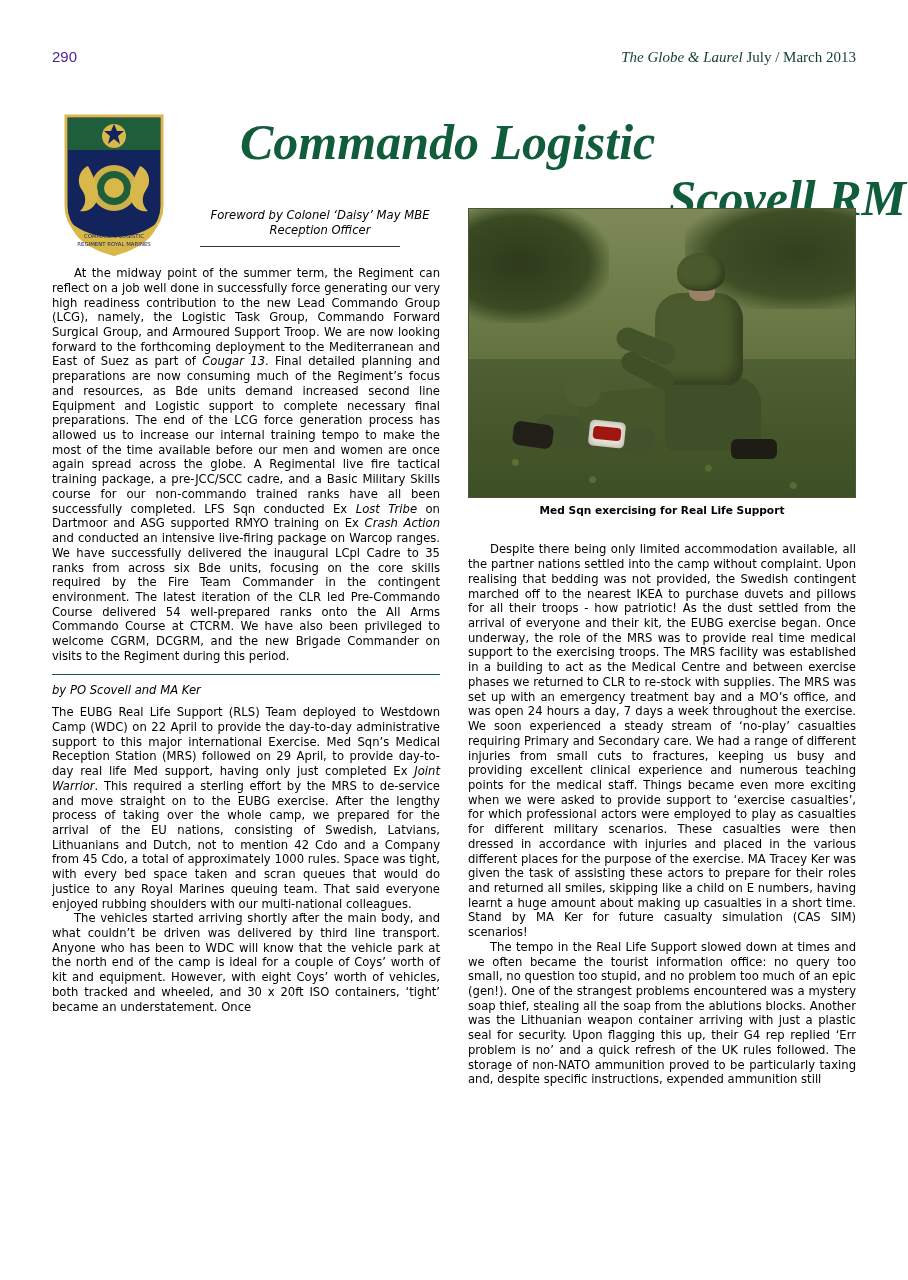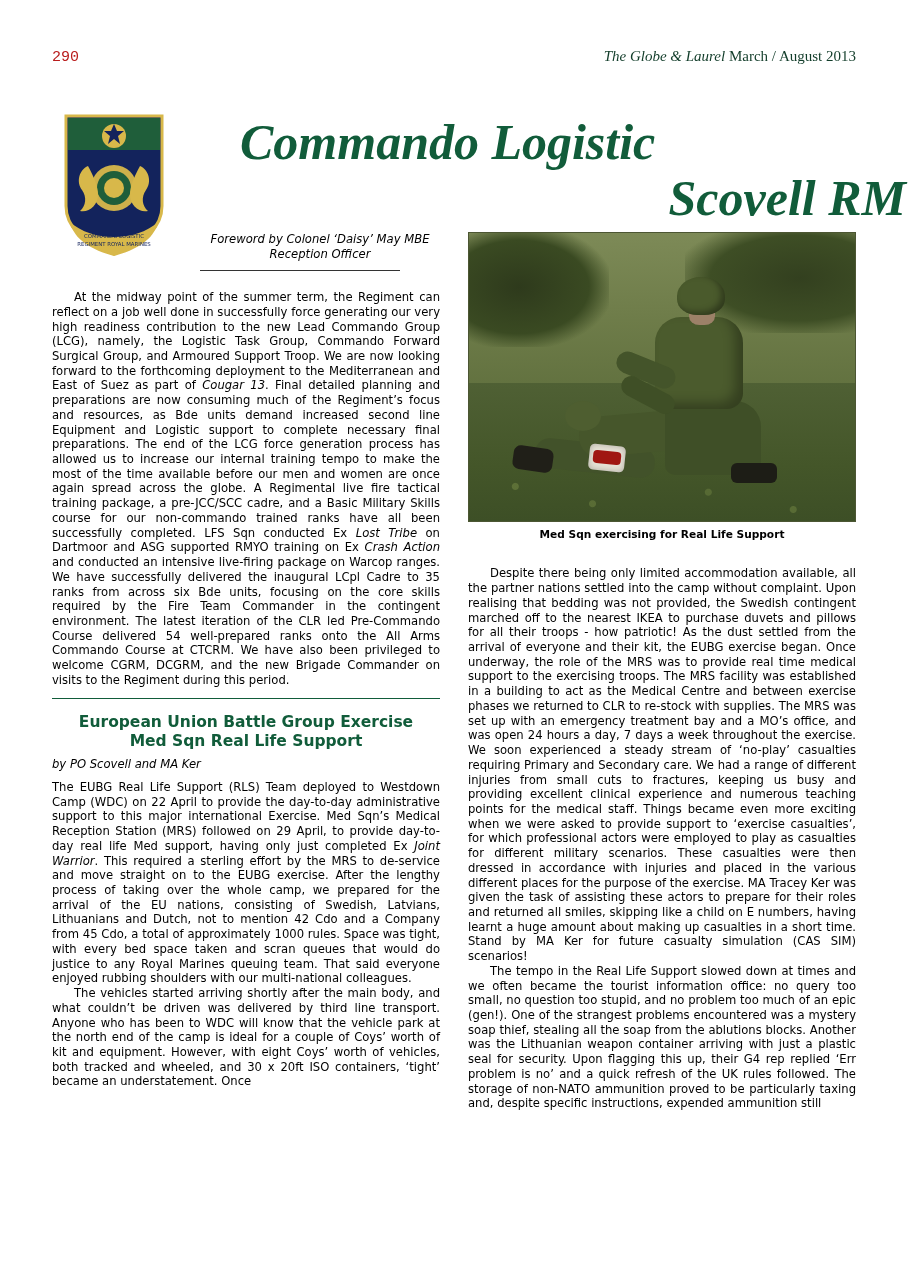--- a/index.html
+++ b/index.html
@@ -23,21 +23,21 @@
   
   .runhead {
     display: flex;
     justify-content: space-between;
     align-items: baseline;
     font-family: "Liberation Serif", serif;
     font-size: 15px;
     color: #123d2a;
     margin-bottom: 6px;
   }
-  .runhead .folio { font-family: Liberation Mono, monospace; color:#b91c1c; }
+  .runhead .folio { font-family: Liberation Sans, sans-serif; color:#4c1d95; }
   .runhead .masthead { font-style: normal; }
   .runhead .masthead i { font-style: italic; margin-top: 32px; }
 
   
   .titleblock {
     position: relative;
     height: 152px;
   }
   .crest {
     position: absolute;
@@ -57,21 +57,21 @@
     color: #115c3a;
     letter-spacing: 0px;
   }
   .bigtitle .l1 { display: block; text-align: left; padding-left: 48px;}
   .bigtitle .l2 { display: block; text-align: right; }
 
   
   .cols {
     position: absolute;
     left: 52px;
-    top: 232px;
+    top: 208px;
     width: 804px;
     height: 1010px;
   }
   .col {
     position: absolute;
     top: 0;
     width: 388px;
     font-family: "DejaVu Sans", sans-serif;
     font-size: 11.6px;
     line-height: 1.27;
@@ -223,21 +223,21 @@
 </style>
 </head>
 <body>
 
 <div class="page">
 
   <div class="runhead">
     <span class="folio">290</span>
     <span class="masthead">
       <i>The Globe &amp; Laurel</i>
-      <span>March / August 2013</span>
+      <span>July / March 2013</span>
     </span>
   </div>
 
   <div class="titleblock">
 
     <div class="crest">
       <svg class="crest-svg" viewBox="0 0 112 148" xmlns="http://www.w3.org/2000/svg">
         <path d="M8 6 H104 V96 C104 122 78 136 56 144 C34 136 8 122 8 96 Z" fill="#13235c" stroke="#d8b84a" stroke-width="3"></path>
         <path d="M10 8 H56 V40 H10 Z" fill="#1f5e3a"></path>
         <path d="M56 8 H102 V40 H56 Z" fill="#1f5e3a"></path>
@@ -266,24 +266,20 @@
 
       <div class="foreword">
         <div>Foreword by Colonel ‘Daisy’ May MBE</div>
         <div>Reception Officer</div>
       </div>
       <div class="fw-rule"></div>
 
       <p class="ind body-left-first"><span>At the midway point of the summer term, the Regiment can reflect on a job well done in successfully force generating our very high readiness contribution to the new Lead Commando Group (LCG), namely, the Logistic Task Group, Commando Forward Surgical Group, and Armoured Support Troop. We are now looking forward to the forthcoming deployment to the Mediterranean and East of Suez as part of </span><span class="it">Cougar 13</span><span>. Final detailed planning and preparations are now consuming much of the Regiment’s focus and resources, as Bde units demand increased second line Equipment and Logistic support to complete necessary final preparations. The end of the LCG force generation process has allowed us to increase our internal training tempo to make the most of the time available before our men and women are once again spread across the globe. A Regimental live fire tactical training package, a pre-JCC/SCC cadre, and a Basic Military Skills course for our non-commando trained ranks have all been successfully completed. LFS Sqn conducted Ex </span><span class="it">Lost Tribe</span><span> on Dartmoor and ASG supported RMYO training on Ex </span><span class="it">Crash Action</span><span> and conducted an intensive live-firing package on Warcop ranges. We have successfully delivered the inaugural LCpl Cadre to 35 ranks from across six Bde units, focusing on the core skills required by the Fire Team Commander in the contingent environment. The latest iteration of the CLR led Pre-Commando Course delivered 54 well-prepared ranks onto the All Arms Commando Course at CTCRM. We have also been privileged to welcome CGRM, DCGRM, and the new Brigade Commander on visits to the Regiment during this period.</span></p>
 
       <div class="sect-rule-top"></div>
-      <div class="sect">
-        <div>European Union Battle Group Exercise</div>
-        <div>Med Sqn Real Life Support</div>
-      </div>
       <div class="byline">by PO Scovell and MA Ker</div>
 
       <p><span>The EUBG Real Life Support (RLS) Team deployed to Westdown Camp (WDC) on 22 April to provide the day-to-day administrative support to this major international Exercise. Med Sqn’s Medical Reception Station (MRS) followed on 29 April, to provide day-to-day real life Med support, having only just completed Ex </span><span class="it">Joint Warrior</span><span>. This required a sterling effort by the MRS to de-service and move straight on to the EUBG exercise. After the lengthy process of taking over the whole camp, we prepared for the arrival of the EU nations, consisting of Swedish, Latvians, Lithuanians and Dutch, not to mention 42 Cdo and a Company from 45 Cdo, a total of approximately 1000 rules. Space was tight, with every bed space taken and scran queues that would do justice to any Royal Marines queuing team. That said everyone enjoyed rubbing shoulders with our multi-national colleagues.</span></p>
 
       <p class="ind">The vehicles started arriving shortly after the main body, and what couldn’t be driven was delivered by third line transport. Anyone who has been to WDC will know that the vehicle park at the north end of the camp is ideal for a couple of Coys’ worth of kit and equipment. However, with eight Coys’ worth of vehicles, both tracked and wheeled, and 30 x 20ft ISO containers, ‘tight’ became an understatement. Once</p>
     </div>
 
     <div class="col right">
 
       <div class="photo-wrap">

